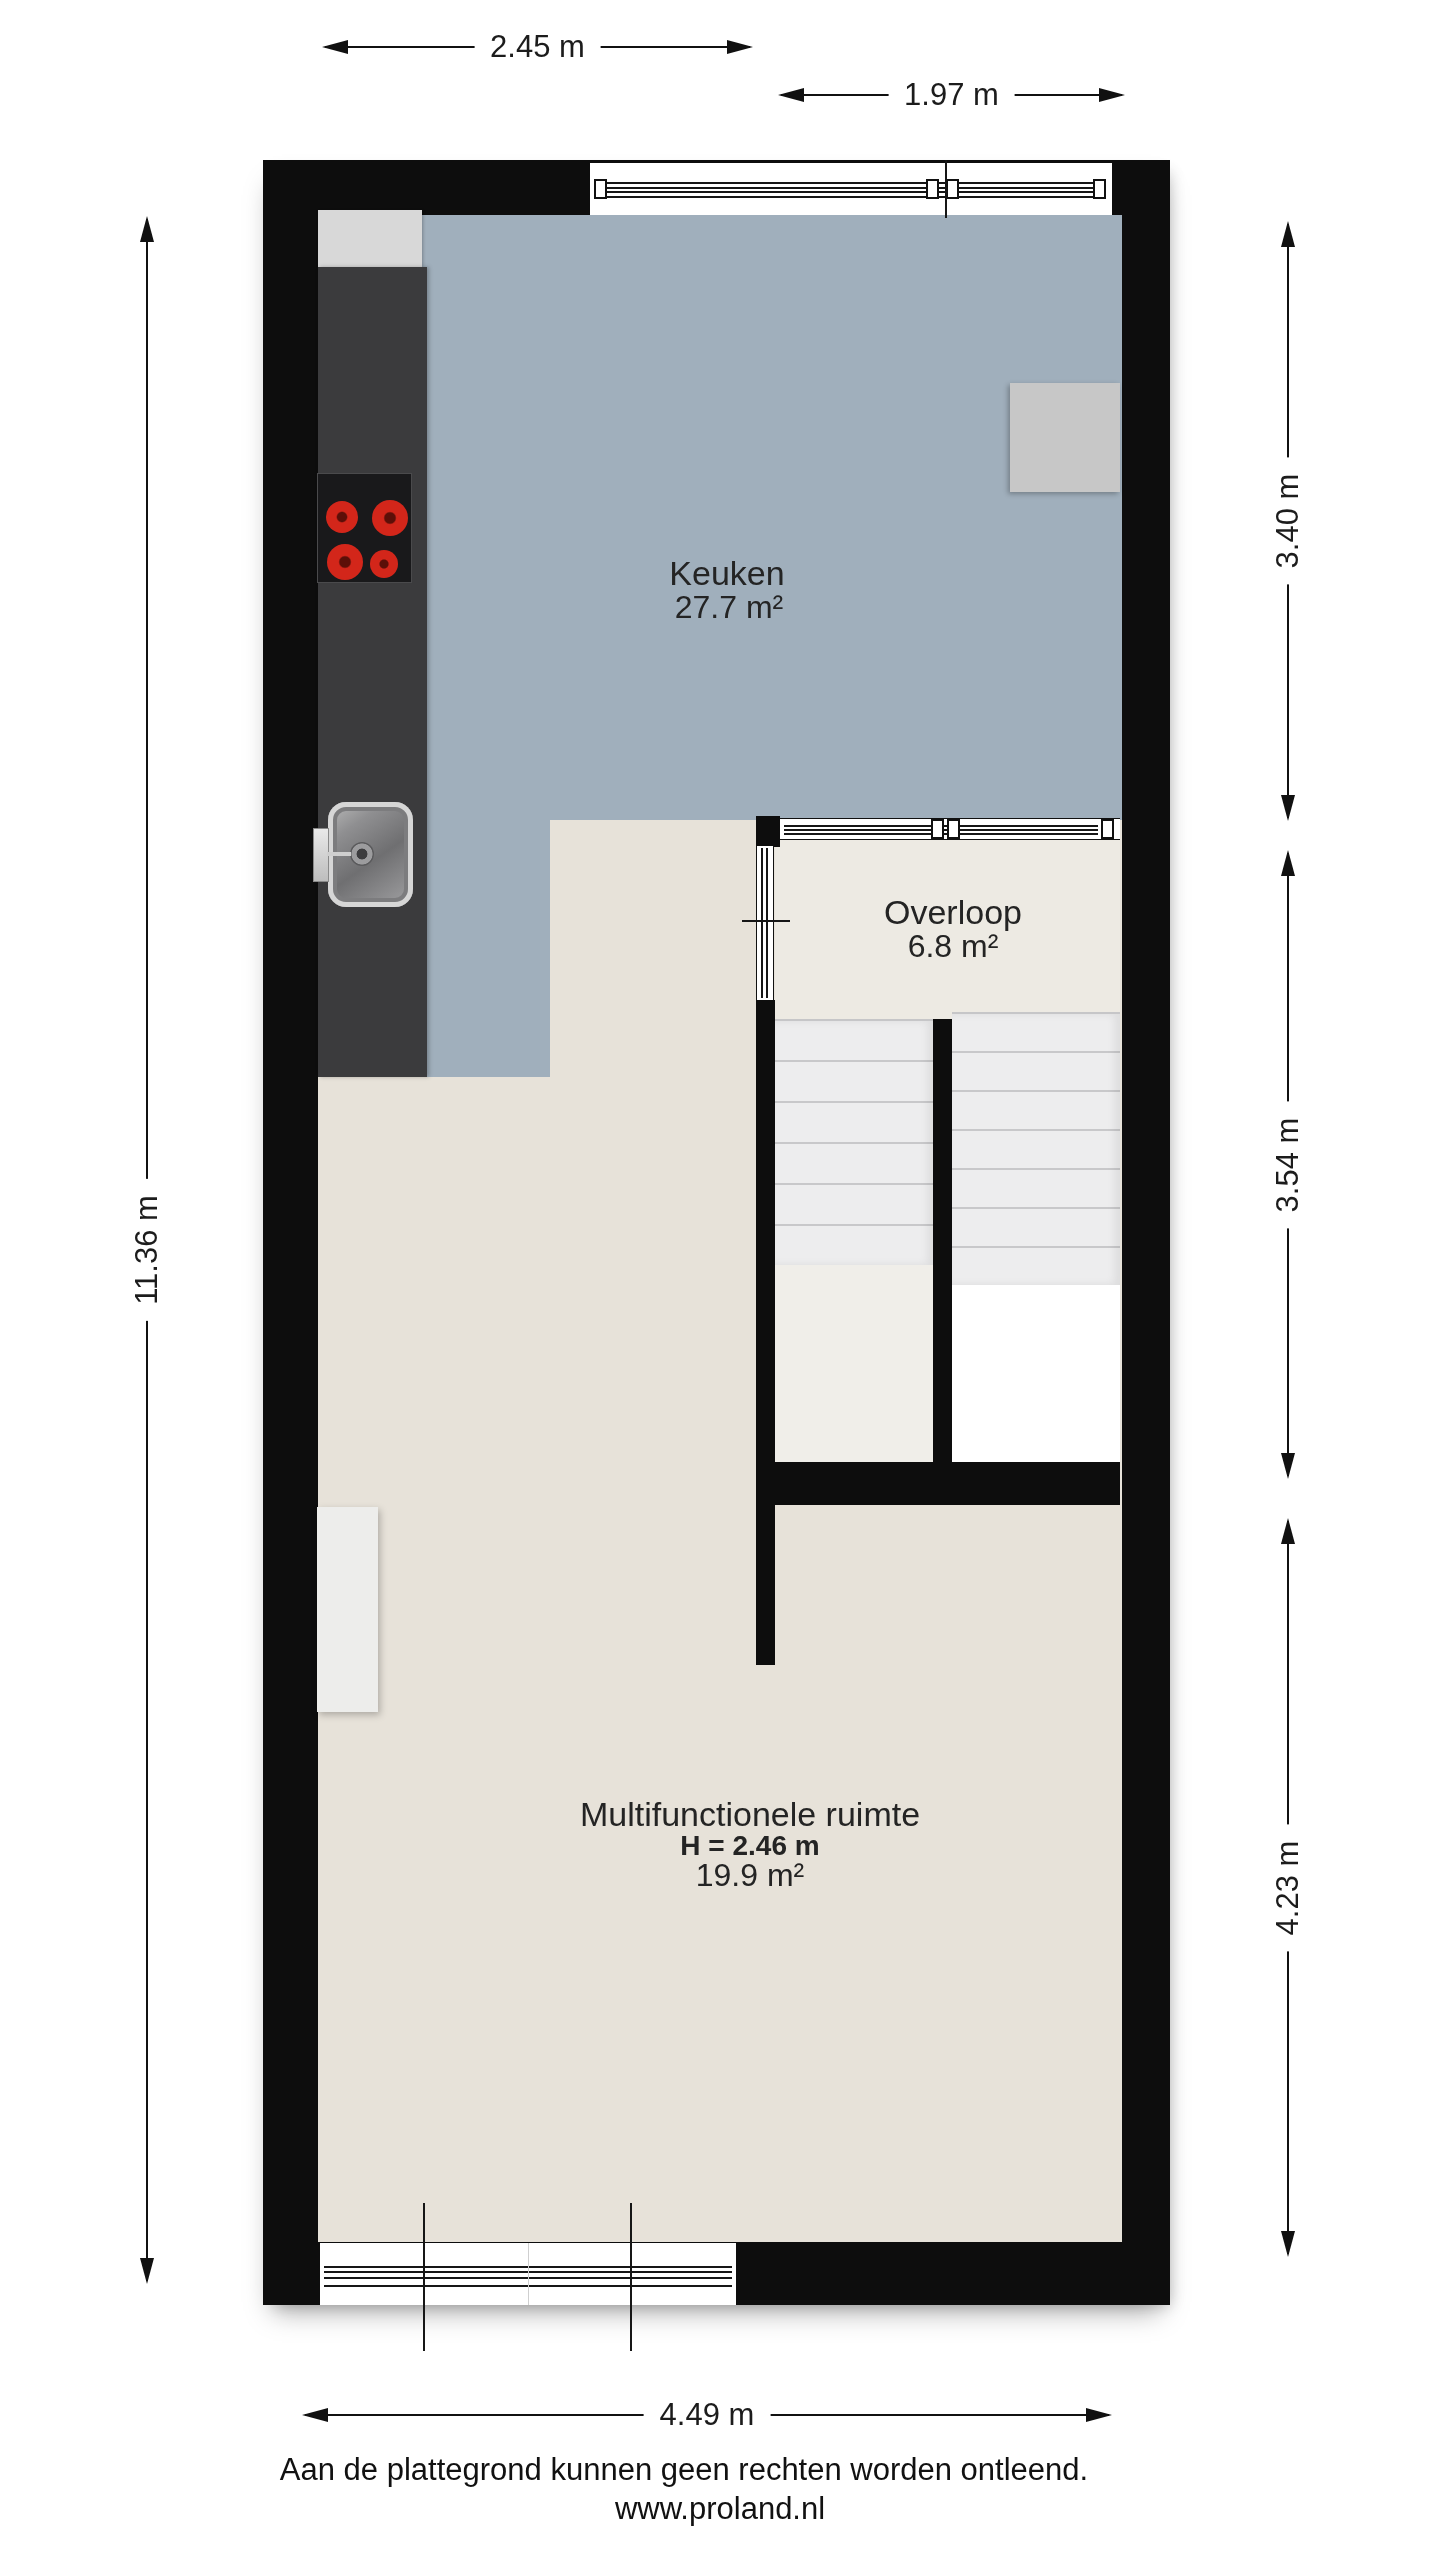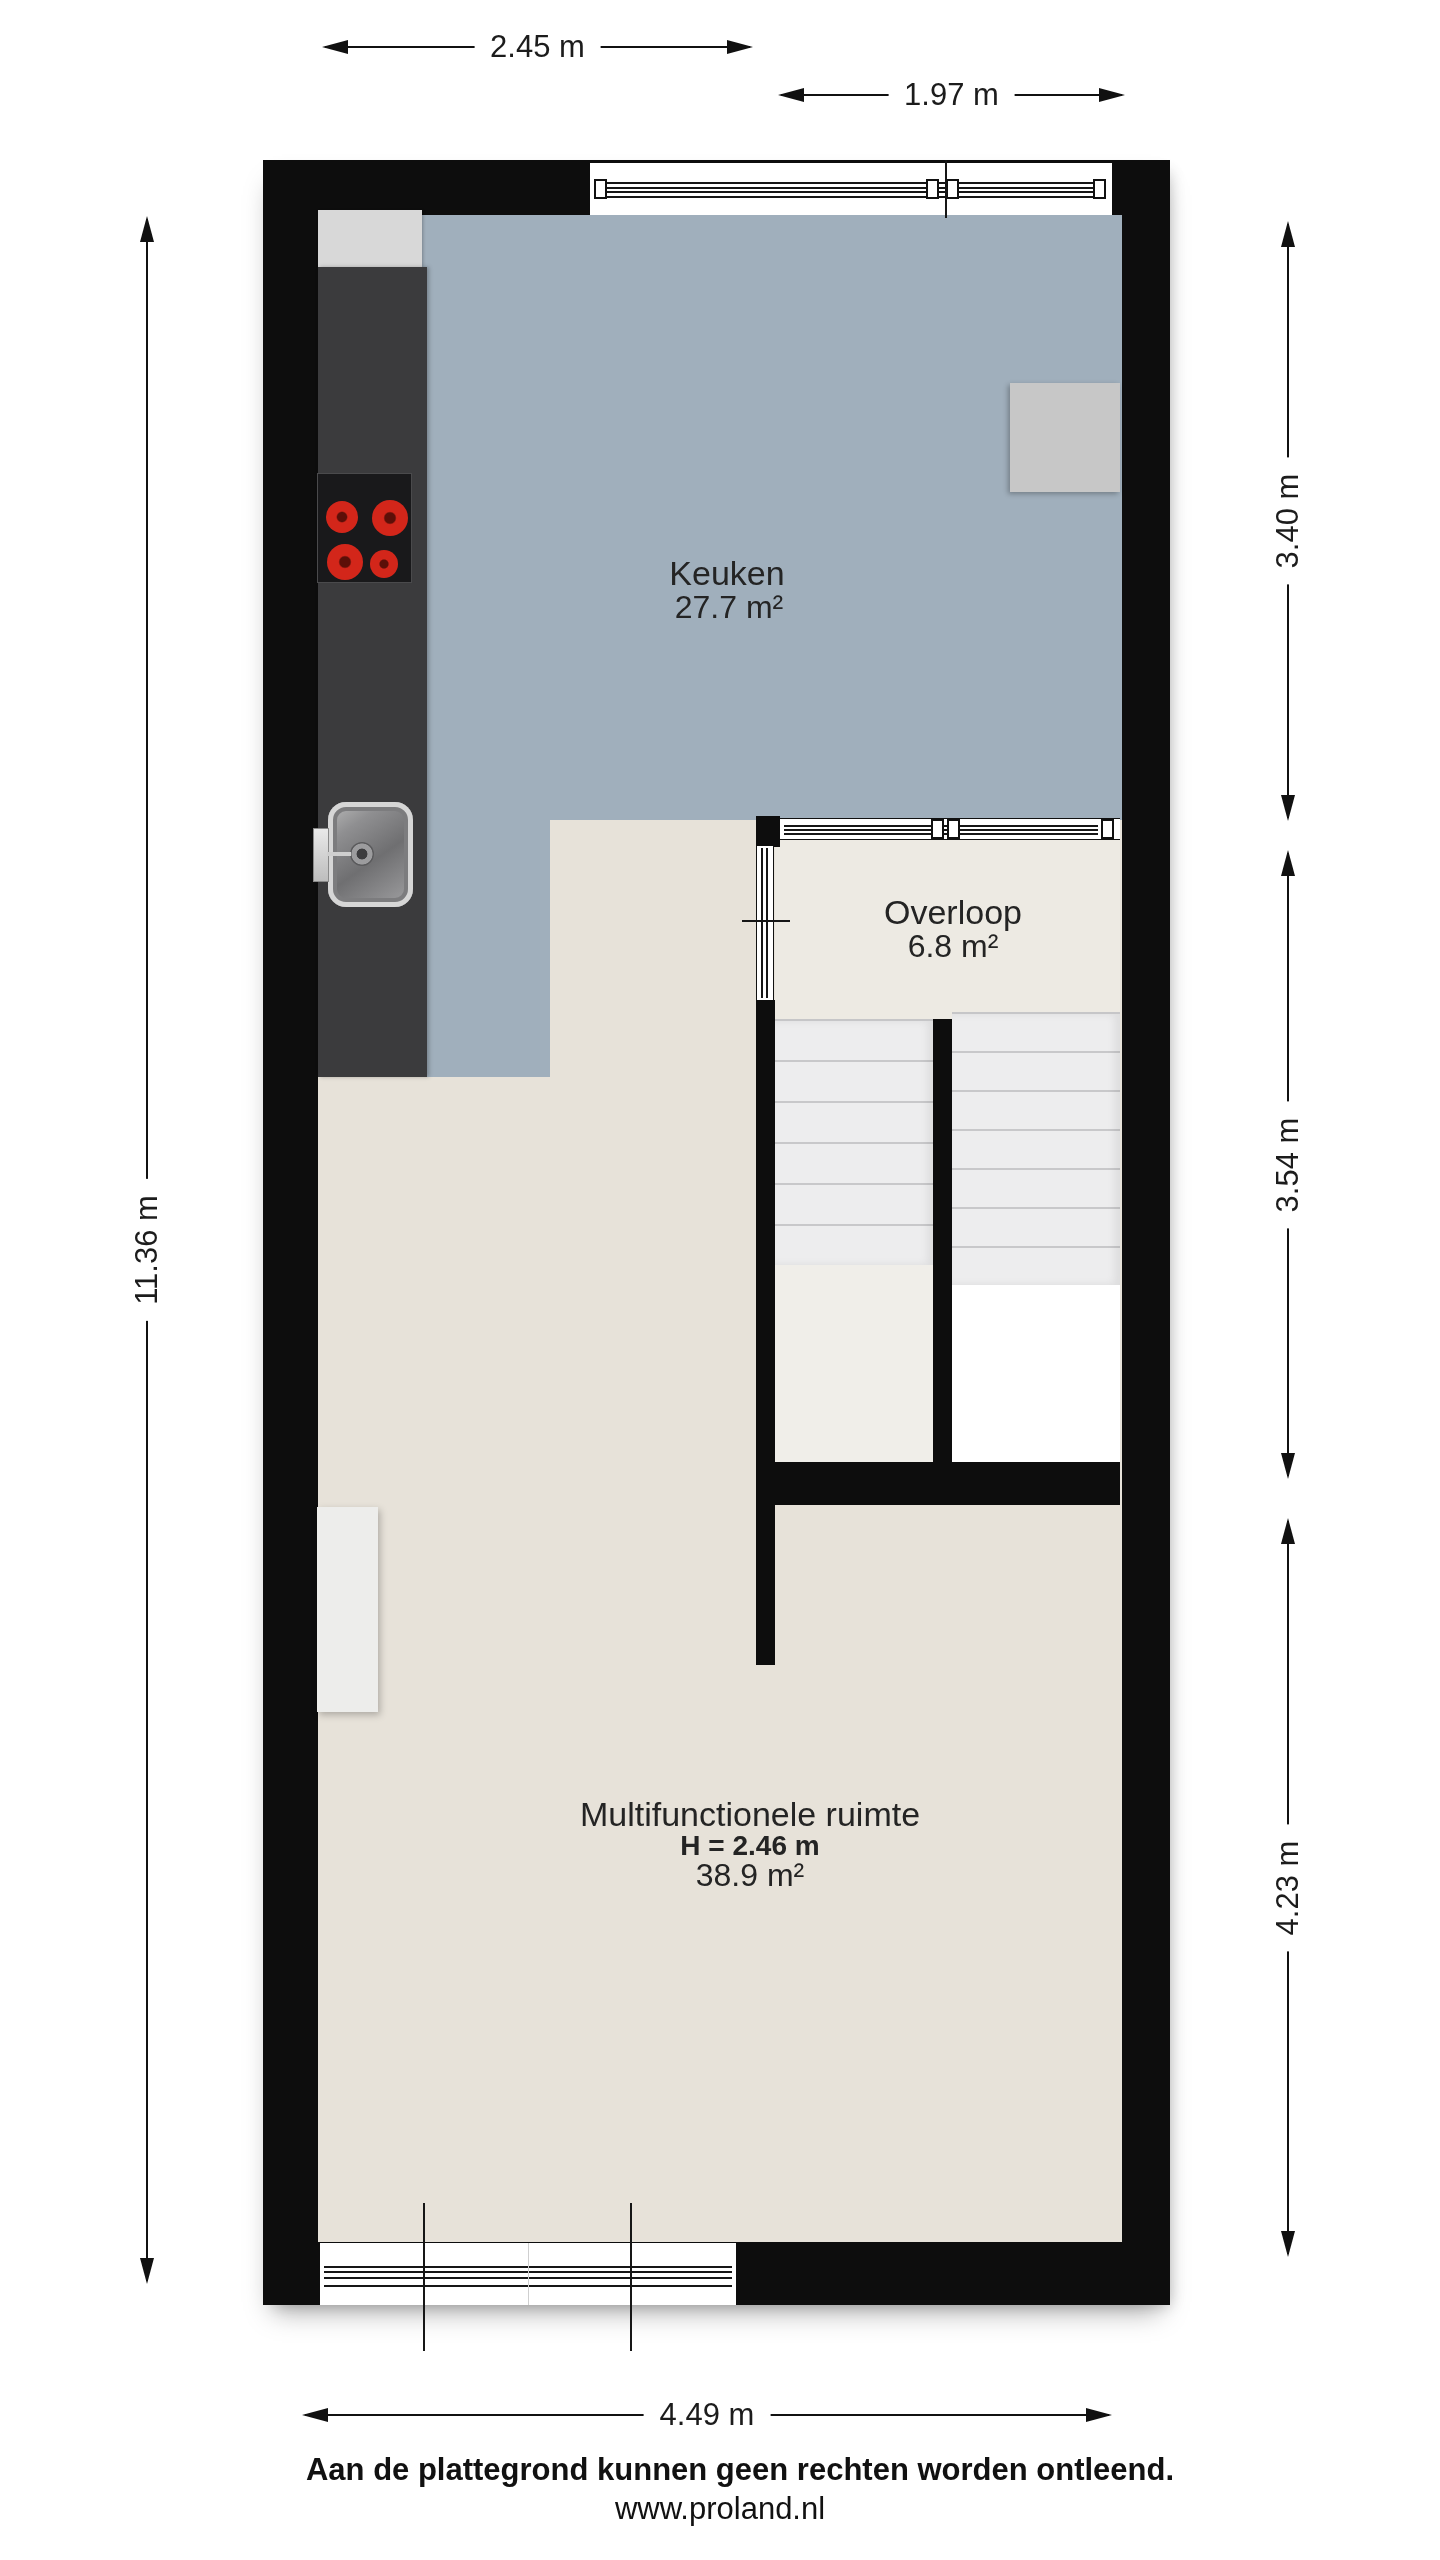--- a/index.html
+++ b/index.html
@@ -135,16 +135,16 @@
 </div>
 
 <div class="room-label" style="left:727px;top:573px;font-size:34px;">Keuken</div>
 <div class="room-label" style="left:729px;top:607px;font-size:32px;">27.7 m²</div>
 
 <div class="room-label" style="left:953px;top:912px;font-size:34px;">Overloop</div>
 <div class="room-label" style="left:953px;top:946px;font-size:32px;">6.8 m²</div>
 
 <div class="room-label" style="left:750px;top:1814px;font-size:34px;">Multifunctionele ruimte</div>
 <div class="room-label" style="left:750px;top:1846px;font-size:28px;font-weight:bold;">H = 2.46 m</div>
-<div class="room-label" style="left:750px;top:1875px;font-size:32px;">38.9 m²</div>
+<div class="room-label" style="left:750px;top:1875px;font-size:32px;">19.9 m²</div>
 
-<div class="footer-line" style="left:740px;top:2470px;font-weight:bold;">Aan de plattegrond kunnen geen rechten worden ontleend.</div>
+<div class="footer-line" style="left:684px;top:2470px;">Aan de plattegrond kunnen geen rechten worden ontleend.</div>
 <div class="footer-line" style="left:720px;top:2509px;">www.proland.nl</div>
 
 </body></html>

